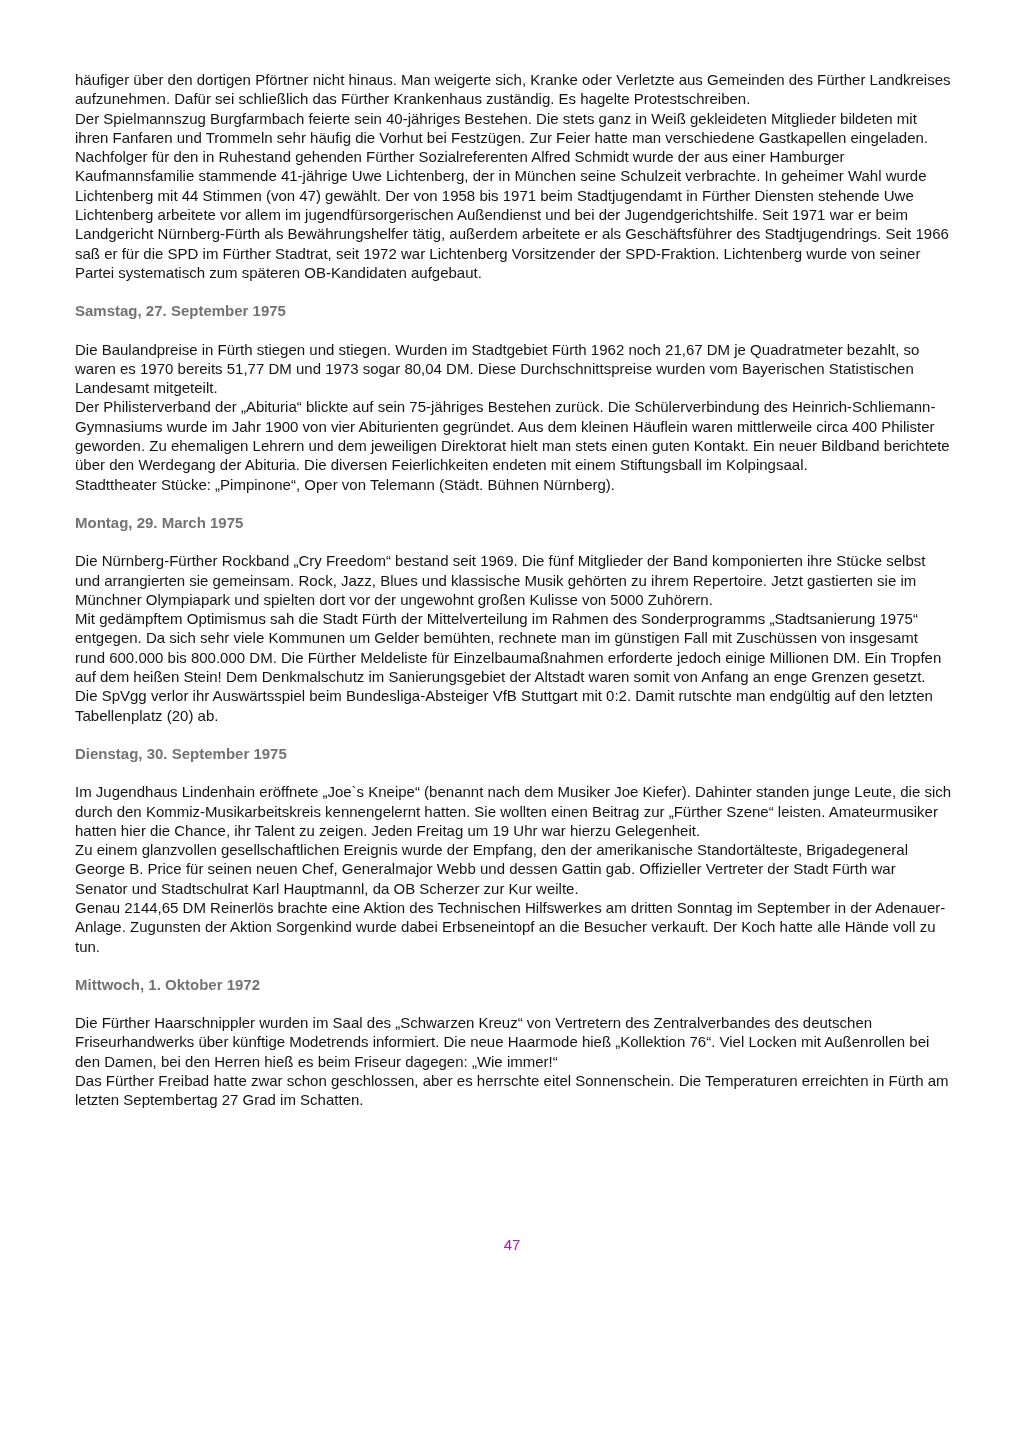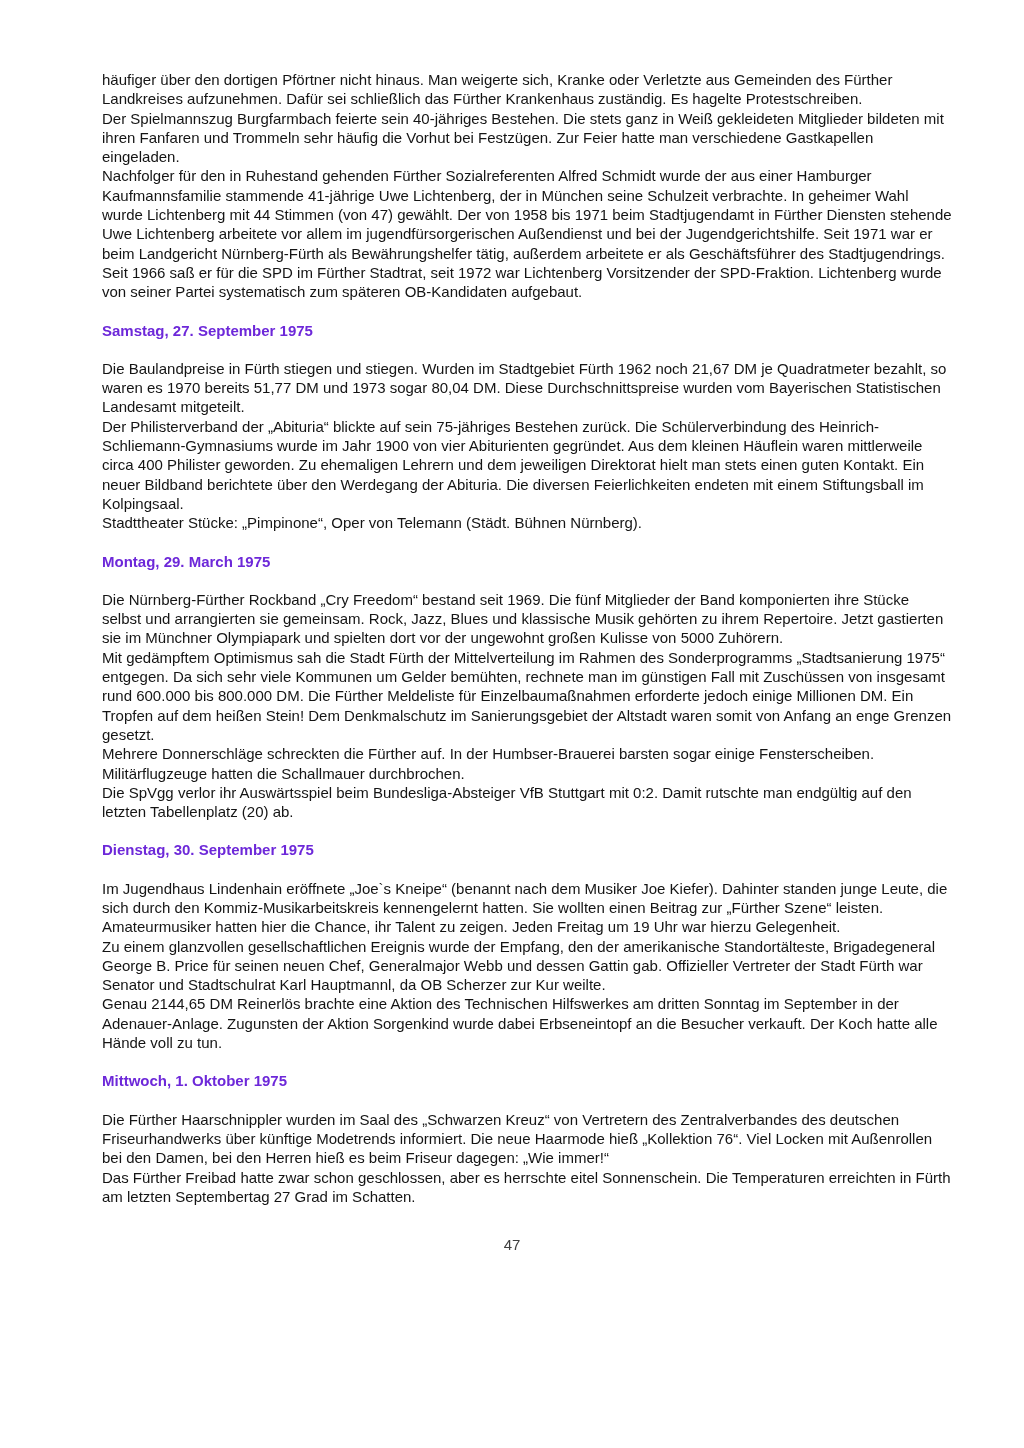--- a/index.html
+++ b/index.html
@@ -6,45 +6,45 @@
     margin: 0;
     padding: 0;
     background: #ffffff;
   }
   .page {
     position: relative;
     width: 1024px;
     height: 1340px;
     box-sizing: border-box;
     background: #ffffff;
-    padding: 70px 72px 0 102px;
+    padding: 70px 72px 0 75px;
     font-family: "Liberation Sans", "DejaVu Sans", sans-serif;
     font-size: 15px;
     line-height: 19.3px;
     color: #141414;
   }
   .page p {
     margin: 0;
     text-align: left;
   }
   .page h3.heading {
     margin: 19px 0 19px 0;
     font-size: 15px;
     line-height: 19.3px;
     font-weight: bold;
-    color: #6d28d9;
+    color: #737373;
   }
   .page-number {
     position: absolute;
     bottom: 86px;
     left: 0;
     width: 100%;
     text-align: center;
     font-size: 15px;
-    color: #404040;
+    color: #a21caf;
   }
 </style>
 </head>
 <body>
 
 <div class="page">
 
   <p>häufiger über den dortigen Pförtner nicht hinaus. Man weigerte sich, Kranke oder Verletzte aus Gemeinden des Fürther Landkreises aufzunehmen. Dafür sei schließlich das Fürther Krankenhaus zuständig. Es hagelte Protestschreiben.</p>
   <p>Der Spielmannszug Burgfarmbach feierte sein 40-jähriges Bestehen. Die stets ganz in Weiß gekleideten Mitglieder bildeten mit ihren Fanfaren und Trommeln sehr häufig die Vorhut bei Festzügen. Zur Feier hatte man verschiedene Gastkapellen eingeladen.</p>
   <p>Nachfolger für den in Ruhestand gehenden Fürther Sozialreferenten Alfred Schmidt wurde der aus einer Hamburger Kaufmannsfamilie stammende 41-jährige Uwe Lichtenberg, der in München seine Schulzeit verbrachte. In geheimer Wahl wurde Lichtenberg mit 44 Stimmen (von 47) gewählt. Der von 1958 bis 1971 beim Stadtjugendamt in Fürther Diensten stehende Uwe Lichtenberg arbeitete vor allem im jugendfürsorgerischen Außendienst und bei der Jugendgerichtshilfe. Seit 1971 war er beim Landgericht Nürnberg-Fürth als Bewährungshelfer tätig, außerdem arbeitete er als Geschäftsführer des Stadtjugendrings. Seit 1966 saß er für die SPD im Fürther Stadtrat, seit 1972 war Lichtenberg Vorsitzender der SPD-Fraktion. Lichtenberg wurde von seiner Partei systematisch zum späteren OB-Kandidaten aufgebaut.</p>
@@ -52,29 +52,28 @@
   <h3 class="heading">Samstag, 27. September 1975</h3>
 
   <p>Die Baulandpreise in Fürth stiegen und stiegen. Wurden im Stadtgebiet Fürth 1962 noch 21,67 DM je Quadratmeter bezahlt, so waren es 1970 bereits 51,77 DM und 1973 sogar 80,04 DM. Diese Durchschnittspreise wurden vom Bayerischen Statistischen Landesamt mitgeteilt.</p>
   <p>Der Philisterverband der „Abituria“ blickte auf sein 75-jähriges Bestehen zurück. Die Schülerverbindung des Heinrich-Schliemann-Gymnasiums wurde im Jahr 1900 von vier Abiturienten gegründet. Aus dem kleinen Häuflein waren mittlerweile circa 400 Philister geworden. Zu ehemaligen Lehrern und dem jeweiligen Direktorat hielt man stets einen guten Kontakt. Ein neuer Bildband berichtete über den Werdegang der Abituria. Die diversen Feierlichkeiten endeten mit einem Stiftungsball im Kolpingsaal.</p>
   <p>Stadttheater Stücke: „Pimpinone“, Oper von Telemann (Städt. Bühnen Nürnberg).</p>
 
   <h3 class="heading">Montag, 29. March 1975</h3>
 
   <p>Die Nürnberg-Fürther Rockband „Cry Freedom“ bestand seit 1969. Die fünf Mitglieder der Band komponierten ihre Stücke selbst und arrangierten sie gemeinsam. Rock, Jazz, Blues und klassische Musik gehörten zu ihrem Repertoire. Jetzt gastierten sie im Münchner Olympiapark und spielten dort vor der ungewohnt großen Kulisse von 5000 Zuhörern.</p>
   <p>Mit gedämpftem Optimismus sah die Stadt Fürth der Mittelverteilung im Rahmen des Sonderprogramms „Stadtsanierung 1975“ entgegen. Da sich sehr viele Kommunen um Gelder bemühten, rechnete man im günstigen Fall mit Zuschüssen von insgesamt rund 600.000 bis 800.000 DM. Die Fürther Meldeliste für Einzelbaumaßnahmen erforderte jedoch einige Millionen DM. Ein Tropfen auf dem heißen Stein! Dem Denkmalschutz im Sanierungsgebiet der Altstadt waren somit von Anfang an enge Grenzen gesetzt.</p>
-  <p>Mehrere Donnerschläge schreckten die Fürther auf. In der Humbser-Brauerei barsten sogar einige Fensterscheiben. Militärflugzeuge hatten die Schallmauer durchbrochen.</p>
   <p>Die SpVgg verlor ihr Auswärtsspiel beim Bundesliga-Absteiger VfB Stuttgart mit 0:2. Damit rutschte man endgültig auf den letzten Tabellenplatz (20) ab.</p>
 
   <h3 class="heading">Dienstag, 30. September 1975</h3>
 
   <p>Im Jugendhaus Lindenhain eröffnete „Joe`s Kneipe“ (benannt nach dem Musiker Joe Kiefer). Dahinter standen junge Leute, die sich durch den Kommiz-Musikarbeitskreis kennengelernt hatten. Sie wollten einen Beitrag zur „Fürther Szene“ leisten. Amateurmusiker hatten hier die Chance, ihr Talent zu zeigen. Jeden Freitag um 19 Uhr war hierzu Gelegenheit.</p>
   <p>Zu einem glanzvollen gesellschaftlichen Ereignis wurde der Empfang, den der amerikanische Standortälteste, Brigadegeneral George B. Price für seinen neuen Chef, Generalmajor Webb und dessen Gattin gab. Offizieller Vertreter der Stadt Fürth war Senator und Stadtschulrat Karl Hauptmannl, da OB Scherzer zur Kur weilte.</p>
   <p>Genau 2144,65 DM Reinerlös brachte eine Aktion des Technischen Hilfswerkes am dritten Sonntag im September in der Adenauer-Anlage. Zugunsten der Aktion Sorgenkind wurde dabei Erbseneintopf an die Besucher verkauft. Der Koch hatte alle Hände voll zu tun.</p>
 
-  <h3 class="heading">Mittwoch, 1. Oktober 1975</h3>
+  <h3 class="heading">Mittwoch, 1. Oktober 1972</h3>
 
   <p>Die Fürther Haarschnippler wurden im Saal des „Schwarzen Kreuz“ von Vertretern des Zentralverbandes des deutschen Friseurhandwerks über künftige Modetrends informiert. Die neue Haarmode hieß „Kollektion 76“. Viel Locken mit Außenrollen bei den Damen, bei den Herren hieß es beim Friseur dagegen: „Wie immer!“</p>
   <p>Das Fürther Freibad hatte zwar schon geschlossen, aber es herrschte eitel Sonnenschein. Die Temperaturen erreichten in Fürth am letzten Septembertag 27 Grad im Schatten.</p>
 
   <div class="page-number">47</div>
 
 </div>
 
 </body></html>

